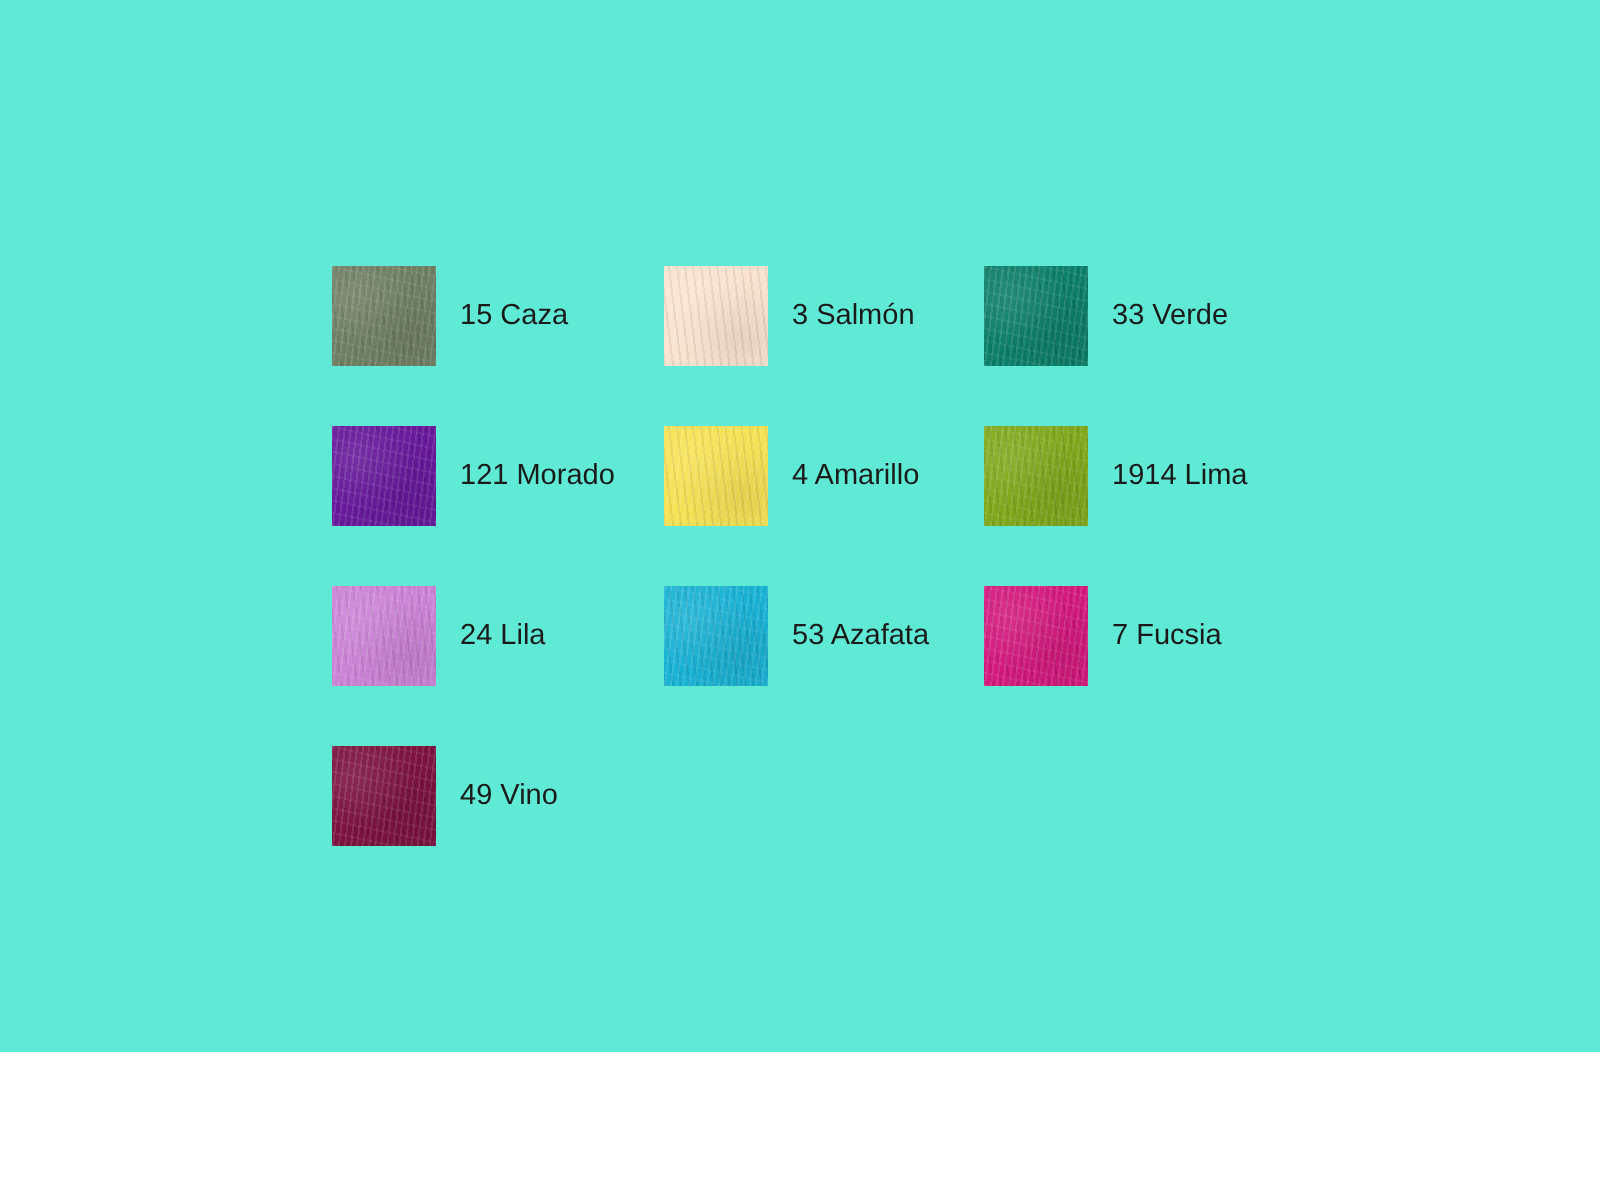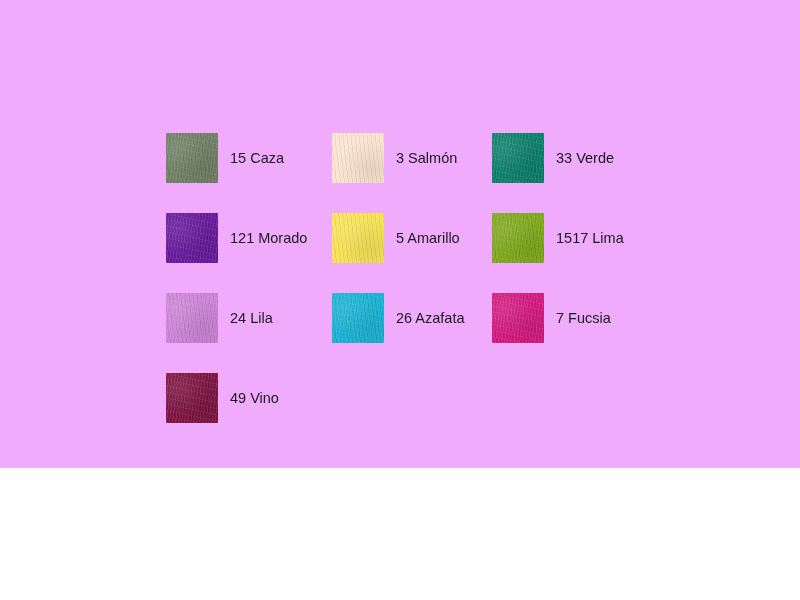--- a/index.html
+++ b/index.html
@@ -9,22 +9,22 @@
   body {
     width: 800px;
     height: 600px;
     background: #ffffff;
     font-family: "Liberation Sans", sans-serif;
     overflow: hidden;
   }
   #page {
     position: relative;
     width: 800px;
-    height: 468px;
-    background: #f0abfc;
+    height: 526px;
+    background: #5eead4;
   }
   #swatch-grid {
     position: absolute;
     left: 166px;
     top: 118px;
     width: 500px;
     display: grid;
     grid-template-columns: 166px 160px 174px;
     grid-auto-rows: 80px;
   }
@@ -85,33 +85,33 @@
       <div class="swatch-item">
         <div class="swatch-chip" style="background-color: rgb(11, 127, 105);"></div>
         <span class="swatch-label">33 Verde</span>
       </div>
       <div class="swatch-item">
         <div class="swatch-chip" style="background-color: rgb(103, 24, 155);"></div>
         <span class="swatch-label">121 Morado</span>
       </div>
       <div class="swatch-item">
         <div class="swatch-chip" style="background-color: rgb(247, 226, 83);"></div>
-        <span class="swatch-label">5 Amarillo</span>
+        <span class="swatch-label">4 Amarillo</span>
       </div>
       <div class="swatch-item">
         <div class="swatch-chip" style="background-color: rgb(127, 168, 26);"></div>
-        <span class="swatch-label">1517 Lima</span>
+        <span class="swatch-label">1914 Lima</span>
       </div>
       <div class="swatch-item">
         <div class="swatch-chip" style="background-color: rgb(204, 130, 214);"></div>
         <span class="swatch-label">24 Lila</span>
       </div>
       <div class="swatch-item">
         <div class="swatch-chip" style="background-color: rgb(24, 178, 212);"></div>
-        <span class="swatch-label">26 Azafata</span>
+        <span class="swatch-label">53 Azafata</span>
       </div>
       <div class="swatch-item">
         <div class="swatch-chip" style="background-color: rgb(212, 24, 126);"></div>
         <span class="swatch-label">7 Fucsia</span>
       </div>
       <div class="swatch-item">
         <div class="swatch-chip" style="background-color: rgb(125, 18, 64);"></div>
         <span class="swatch-label">49 Vino</span>
       </div>
     </div>

